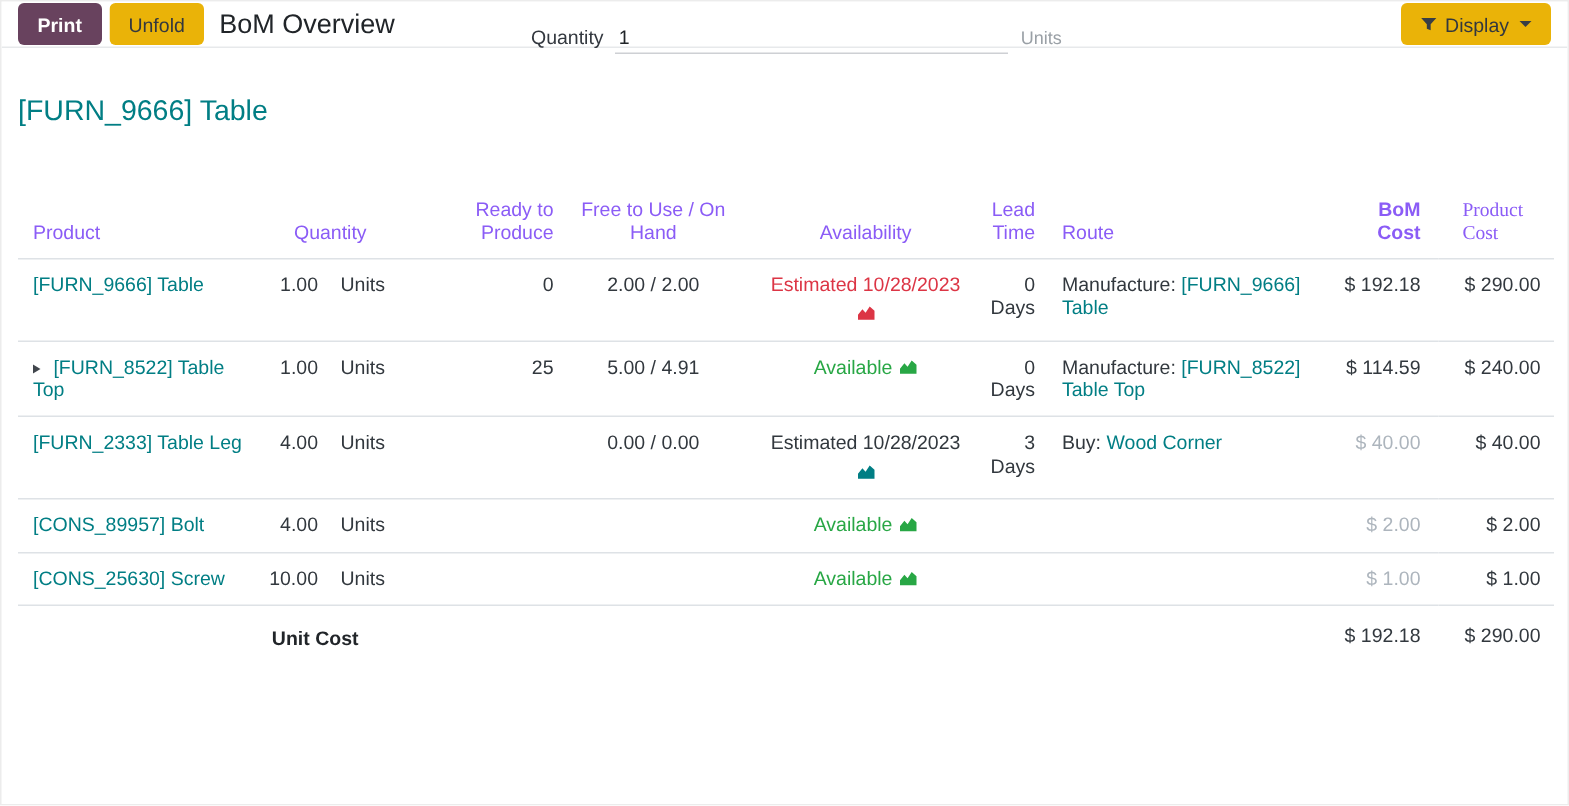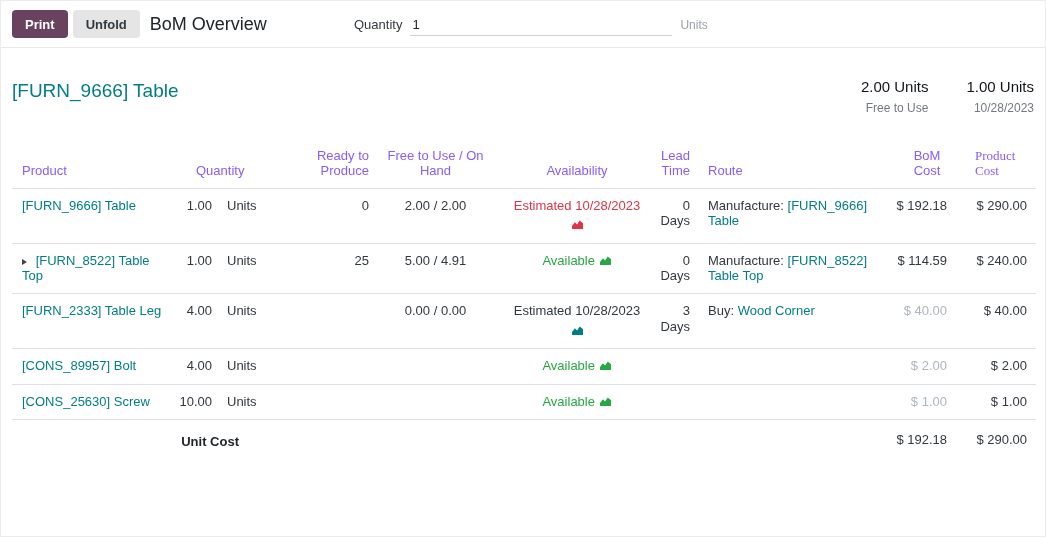--- a/index.html
+++ b/index.html
@@ -1,23 +1,23 @@
 <!DOCTYPE html>
 <html><head>
 <meta charset="utf-8">
 <style>
   * { margin:0; padding:0; box-sizing:border-box; }
   html,body { width:1046px; height:537px; background:#fff; font-family:"Liberation Sans", sans-serif; color:#32383e; }
   .page { width:1046px; height:537px; background:#fff; border:1px solid #ececec; overflow:hidden; position:relative; }
 
   
-  .topbar { position:relative; height:47px; display:flex; align-items:center; padding:0 11px; border-bottom:1px solid #e7e9eb; background:#fff; }
+  .topbar { position:relative; height:31px; display:flex; align-items:center; padding:0 11px; border-bottom:1px solid #e7e9eb; background:#fff; }
   .btn { display:inline-flex; align-items:center; gap:6px; height:28px; padding:0 12px; border-radius:4px; font-size:13px; border:1px solid transparent; cursor:pointer; font-family:inherit; }
   .btn-primary { background:#68425e; color:#fff; font-weight:700; }
-  .btn-secondary { background:#e5e5e5; color:#33383f; font-weight:700; }
+  .btn-secondary { background:#eab308; color:#33383f; font-weight:400; }
   .topbar-title { margin-left:10px; font-size:18px; color:#212529; }
   .qty-group { position:absolute; left:353px; top:0; height:47px; display:flex; align-items:center; }
   .qty-label { font-size:13px; color:#33383f; margin-right:8px; }
   .qty-input { width:262px; font-size:13px; color:#212529; border:none; border-bottom:1px solid #ced0d4; padding:3px 2px; outline:none; background:transparent; font-family:inherit; }
   .qty-unit { margin-left:8px; font-size:12px; color:#9aa0a6; }
   .display-btn { margin-left:auto; gap:5px; }
   .caret-down { width:0; height:0; border-left:4px solid transparent; border-right:4px solid transparent; border-top:4px solid #383e45; margin-left:2px; }
 
   
   .summary { position:relative; padding:0 11px; margin-top:32px; }
@@ -52,21 +52,21 @@
   th.h-product { padding-left:10px; }
   th.h-qty { padding-left:26px; text-align:left; }
   td.cell-qty, th.h-ready, td.cell-ready { padding-right:10px; text-align:right; }
   th.h-ready, td.cell-ready { padding-right:13px; }
   th.h-free, td.cell-free { padding-right:13px; text-align:center; }
   td.cell-unit { padding-left:5px; }
   th.h-lead, td.cell-lead { padding-right:2px; text-align:right; }
   th.h-route, td.cell-route { padding-left:16px; text-align:left; }
   th.h-bom, td.cell-bom { padding-right:12px; text-align:right; }
   th.h-pcost, td.cell-pcost { padding-right:9px; text-align:right; }
-  th .narrow { display:inline-block; width:40px; text-align:center; }
+  th .narrow { display:inline-block; width:40px; text-align:right;font-weight:bold; }
   th .narrow-wide { display:inline-block; width:52px; text-align:left;font-family:Liberation Serif, serif; }
 
   a.tlink { color:#017e84; text-decoration:none; cursor:pointer; }
   .indent-child { padding-left:24px; }
   .indent-caret { padding-left:14px; }
   .caret-right { display:inline-block; width:0; height:0; border-top:3.5px solid transparent; border-bottom:3.5px solid transparent; border-left:5px solid #41464d; margin-right:5px; position:relative; top:0px; }
   .text-danger { color:#dc3545; }
   .text-success { color:#28a745; }
   .text-muted { color:#adb5bd; }
   .text-dark { color:#32383e; }
@@ -88,34 +88,33 @@
     <button class="btn btn-primary">Print</button>
     <button class="btn btn-secondary" style="margin-left:5px;">Unfold</button>
     <span class="topbar-title">BoM Overview</span>
 
     <div class="qty-group">
       <span class="qty-label">Quantity</span>
       <input class="qty-input" type="text" value="1" style="">
       <span class="qty-unit">Units</span>
     </div>
 
+    <button class="btn btn-secondary display-btn">
+      <span class="funnel-icon">
+        <svg width="11" height="11" viewBox="0 0 12 12">
+            <path d="M0.5 1h11L7.4 5.7V10L4.6 8.9V5.7Z" fill="#383e45"></path>
+          </svg>
+      </span>
+      <span>Display</span>
+      <span class="caret-down"></span>
+    </button>
   </div>
 
   <div class="summary">
     <div class="bom-title">[FURN_9666] Table</div>
-    <div class="stats">
-      <div class="stat">
-        <div class="stat-value">2.00 Units</div>
-        <div class="stat-caption">Free to Use</div>
-      </div>
-      <div class="stat">
-        <div class="stat-value">1.00 Units</div>
-        <div class="stat-caption">10/28/2023</div>
-      </div>
-    </div>
   </div>
 
   <table>
     <colgroup>
       <col class="col-product">
         <col class="col-qty">
         <col class="col-unit">
         <col class="col-ready">
         <col class="col-free">
       <col class="col-avail">

